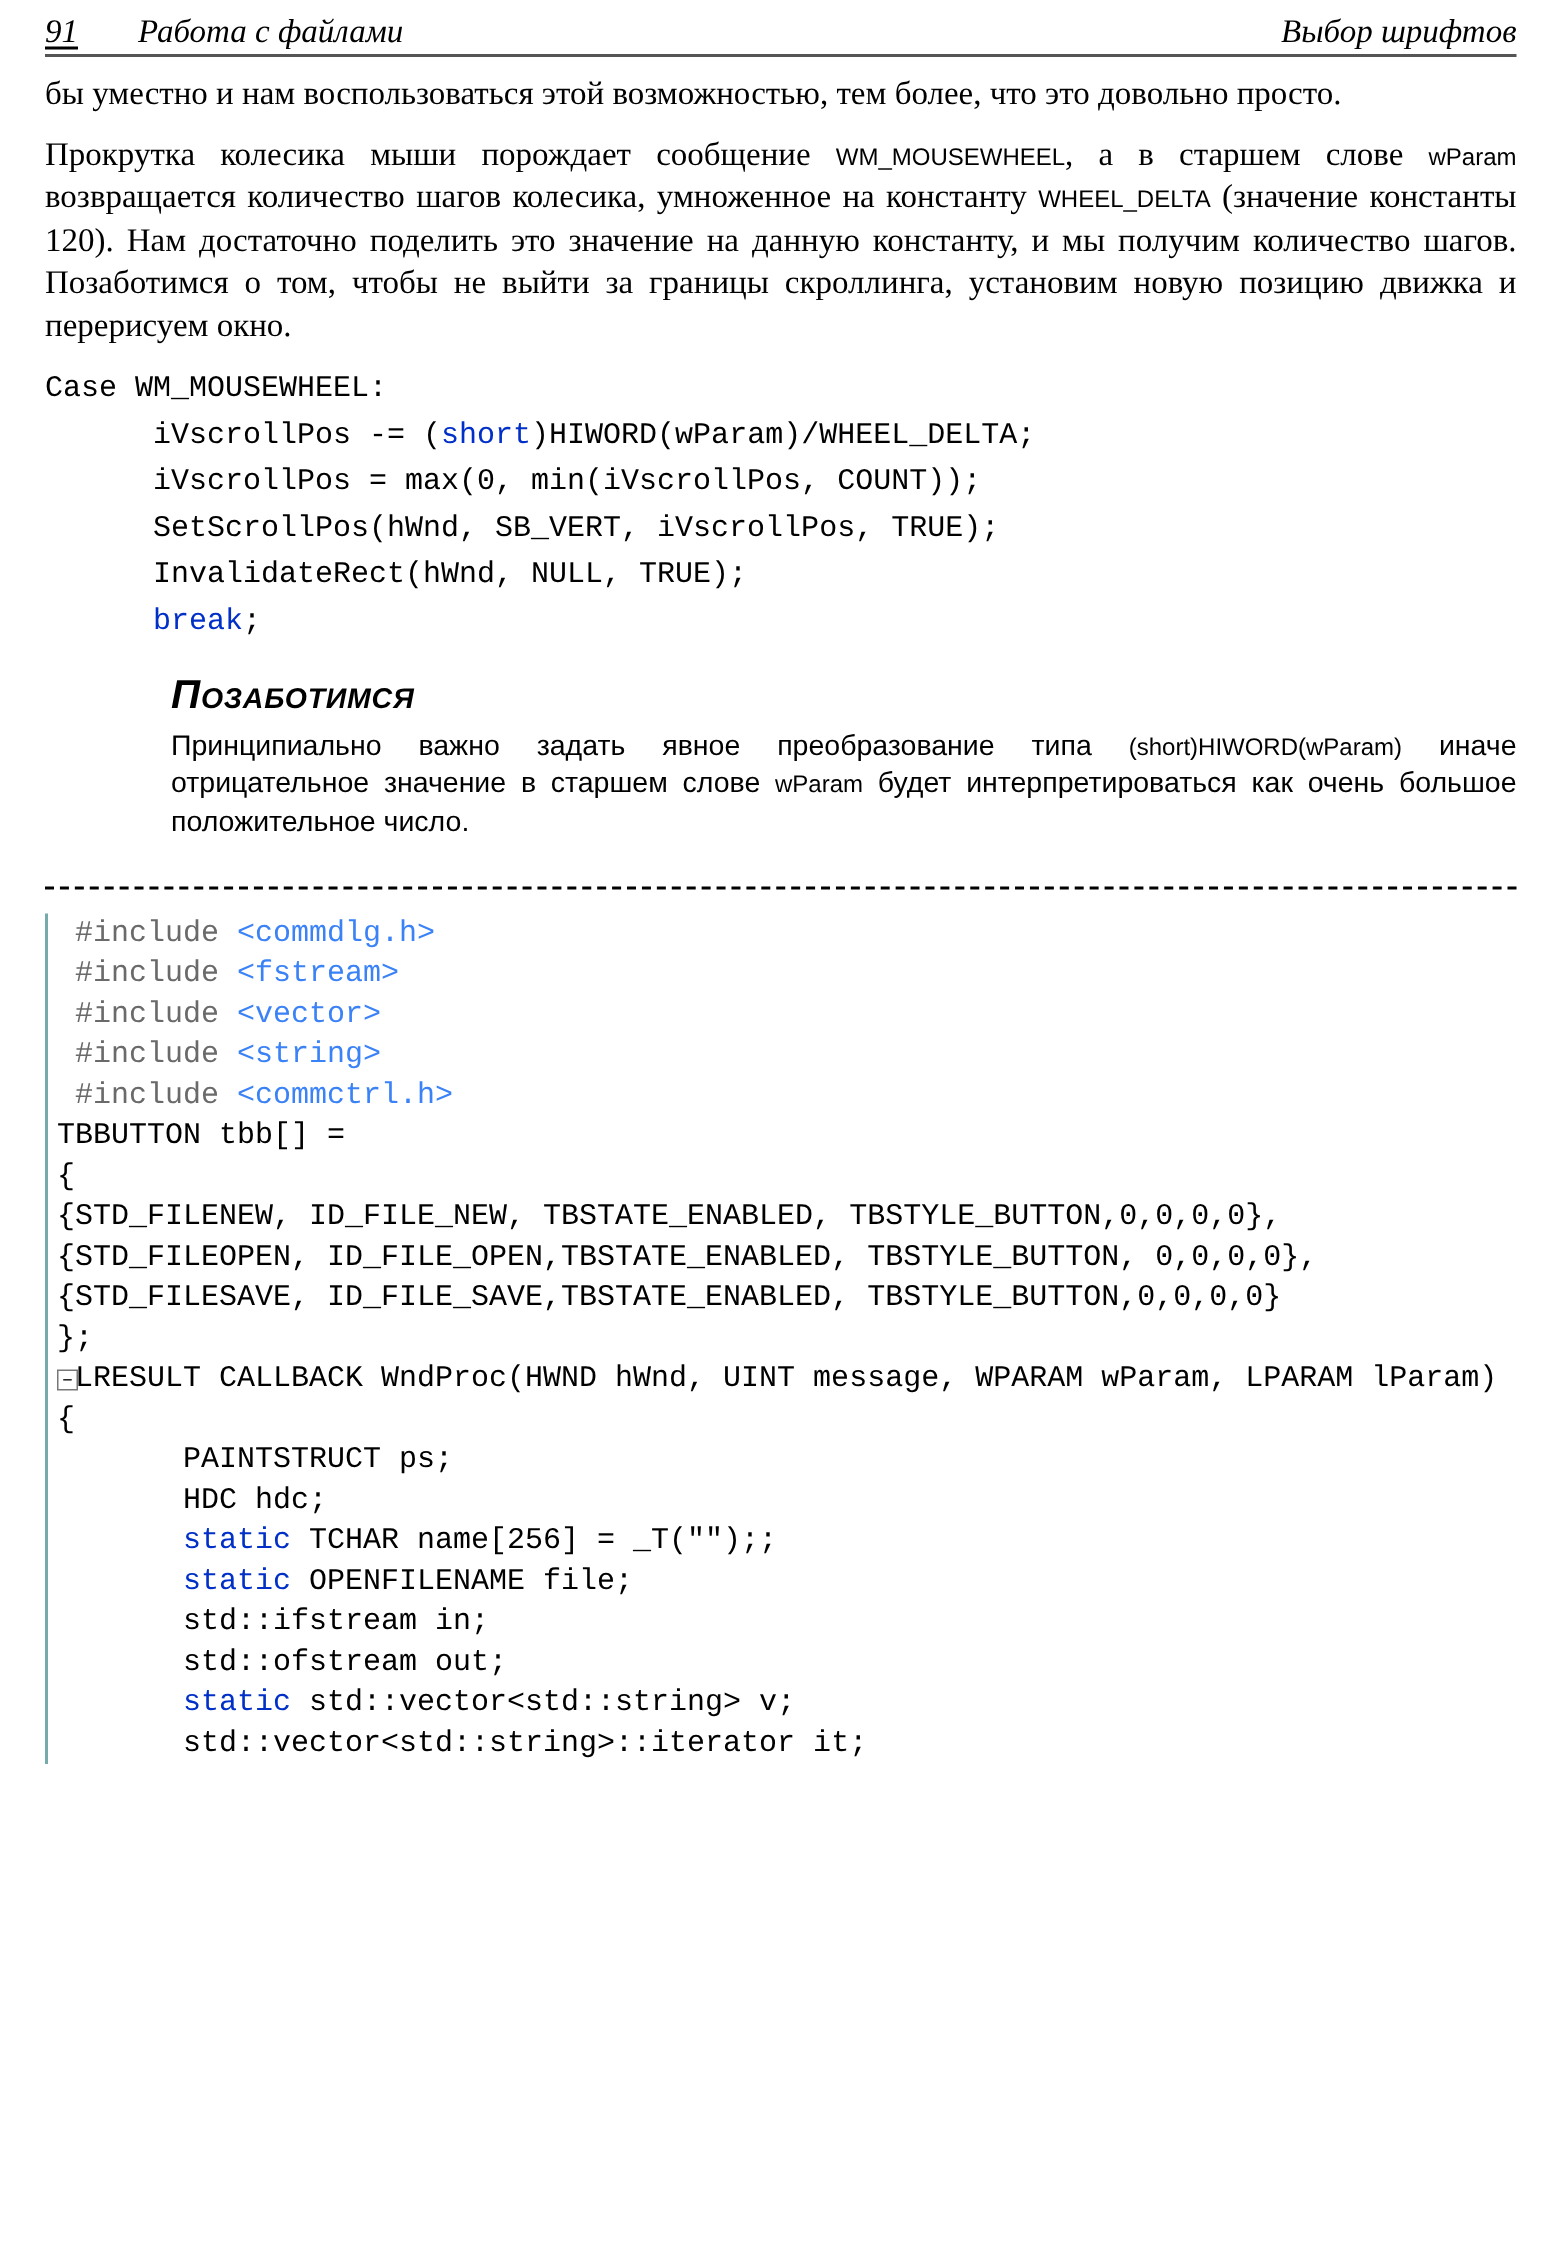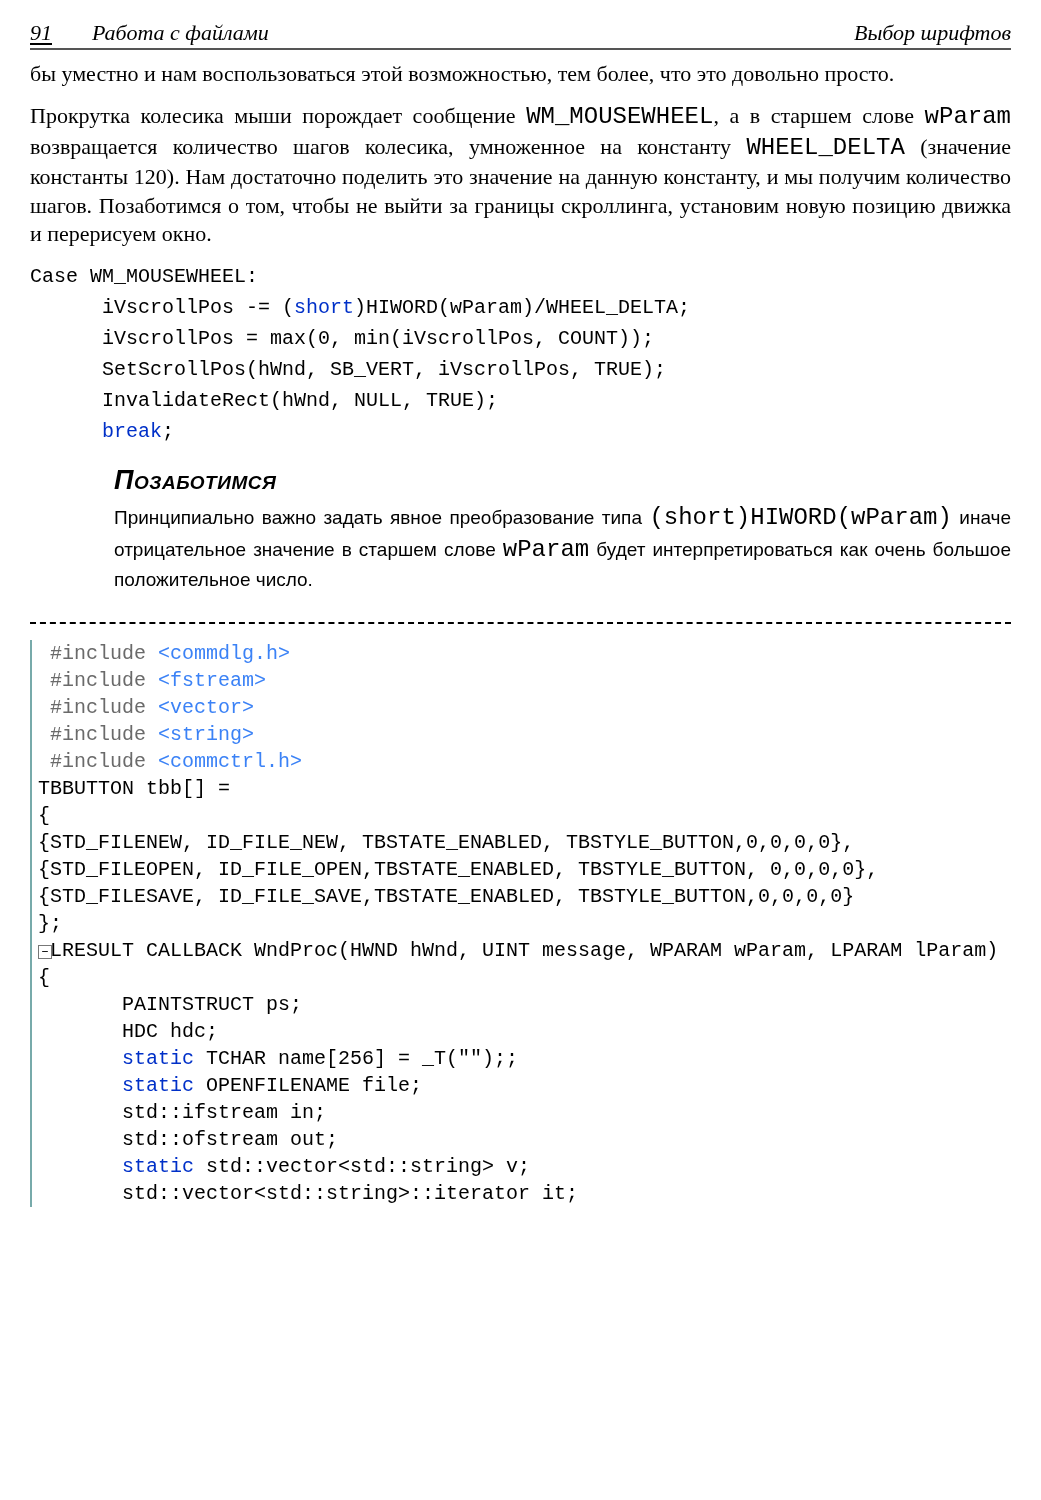--- a/index.html
+++ b/index.html
@@ -4,21 +4,21 @@
 <style>
   body {
     margin: 0;
     padding: 0;
     background: #fff;
     font-family: Georgia, 'Times New Roman', serif;
     color: #000;
     width: 1041px;
   }
   .page {
-    padding: 12px 30px 40px 30px;
+    padding: 0 30px 40px 30px;
     box-sizing: border-box;
   }
   .header {
     display: flex;
     justify-content: space-between;
     align-items: baseline;
     border-bottom: 2px solid #555;
     padding: 8px 0 2px 0;
     margin-bottom: 10px;
     font-style: italic;
@@ -33,22 +33,22 @@
     text-decoration: underline;
     text-underline-offset: 3px;
   }
   .body-text {
     font-size: 22px;
     line-height: 1.3;
     text-align: justify;
     margin: 4px 0 12px 0;
   }
   .code-inline {
-    font-family: Liberation Mono, monospace;
-    font-size: 24px;
+    font-family: Liberation Sans, sans-serif;
+    font-size: 16px;
   }
   .code-block {
     font-family: 'Courier New', Courier, monospace;
     font-size: 20px;
     line-height: 1.55;
     white-space: pre;
     margin: 6px 0 12px 0;
   }
   .kw-blue { color: #0030c8; }
   .kw-preproc { color: #6a6a6a; margin-left: 12px; }

